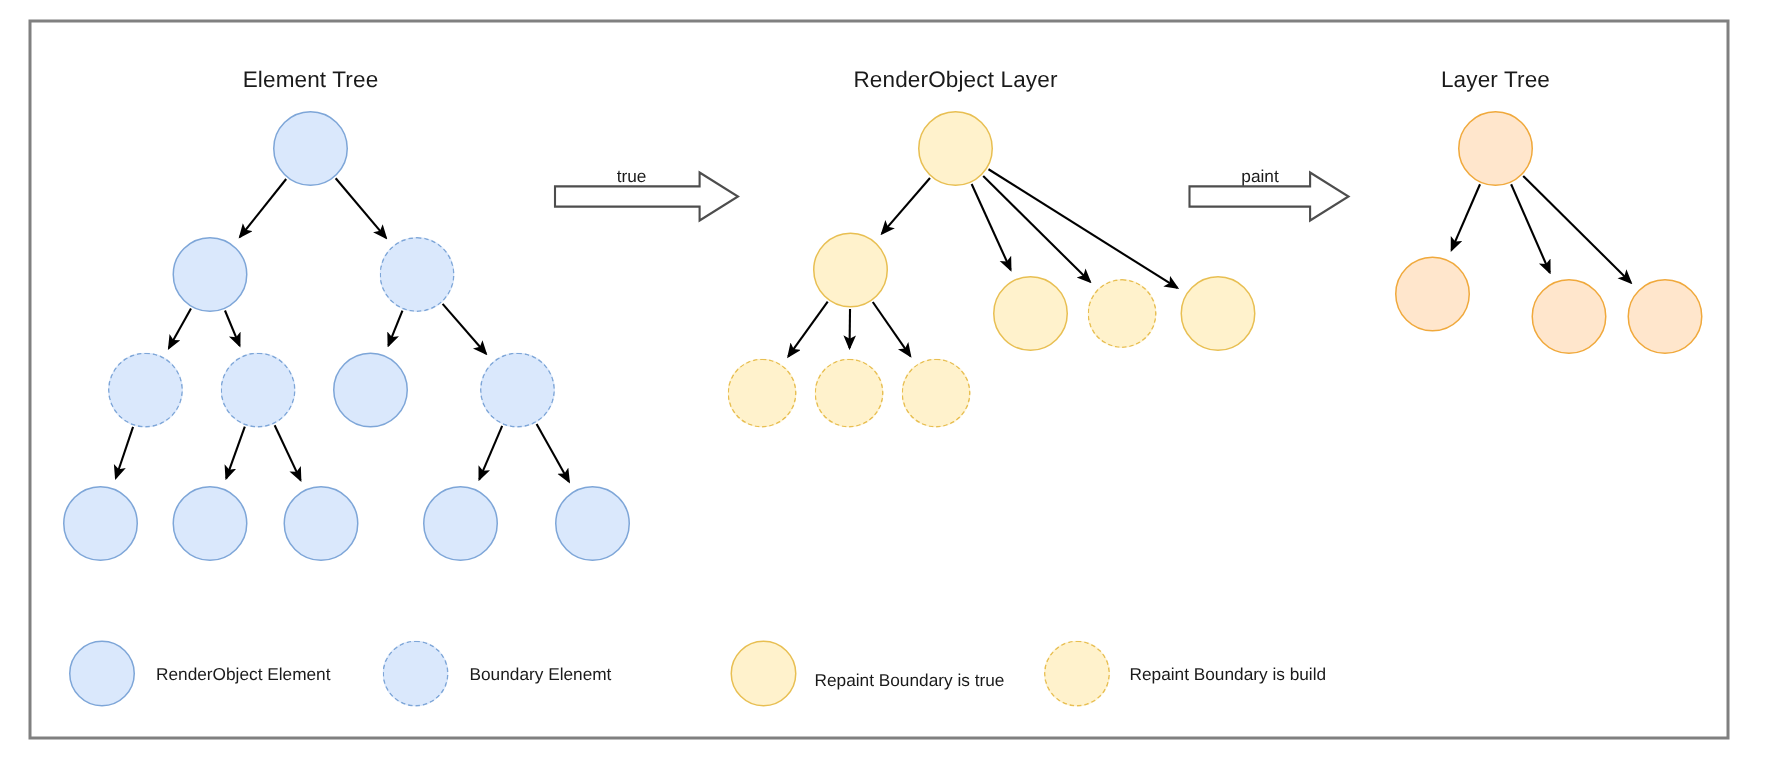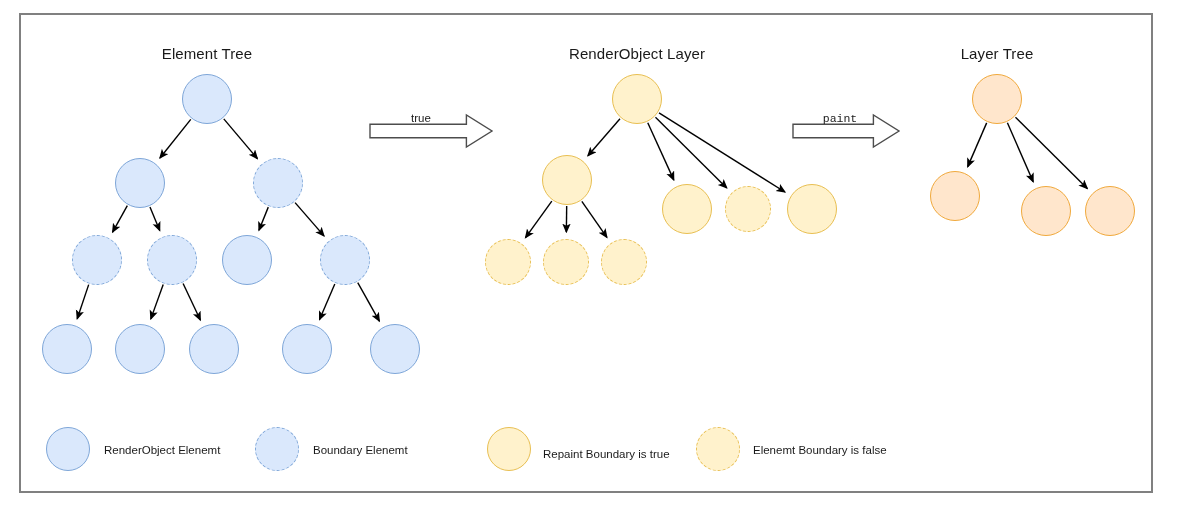--- a/index.html
+++ b/index.html
@@ -113,21 +113,21 @@
         <polygon points="370,124.28 466.4,124.28 466.4,115 492,131 466.4,147 466.4,137.72 370,137.72" fill="#ffffff" stroke="#4d4d4d" stroke-width="1.4" stroke-linejoin="miter"></polygon>
         <polygon points="793,124.28 873.4,124.28 873.4,115 899,131 873.4,147 873.4,137.72 793,137.72" fill="#ffffff" stroke="#4d4d4d" stroke-width="1.4" stroke-linejoin="miter"></polygon>
       </g>
   </svg>
 
   <div class="tree-title" id="title-element-tree" style="left: 207px; top: 45px;">Element Tree</div>
   <div class="tree-title" id="title-renderobject-tree" style="left: 637px; top: 45px;">RenderObject Layer</div>
   <div class="tree-title" id="title-layer-tree" style="left: 997px; top: 45px; text-align: right;">Layer Tree</div>
 
   <div class="step-label" id="label-build" style="left: 421px; top: 112px;">true</div>
-  <div class="step-label" id="label-paint" style="left: 840px; top: 112px; font-family: Liberation Mono, monospace;">paint</div>
+  <div class="step-label" id="label-paint" style="left: 840px; top: 112px;">paint</div>
 
   <div id="nodes-host">
       <div class="node blue" style="left: 207px; top: 99px; width: 50px; height: 50px;"></div>
       <div class="node blue" style="left: 140px; top: 183px; width: 50px; height: 50px;"></div>
       <div class="node blue dashed" style="left: 278px; top: 183px; width: 50px; height: 50px;"></div>
       <div class="node blue dashed" style="left: 97px; top: 260px; width: 50px; height: 50px;"></div>
       <div class="node blue dashed" style="left: 172px; top: 260px; width: 50px; height: 50px;"></div>
       <div class="node blue" style="left: 247px; top: 260px; width: 50px; height: 50px;"></div>
       <div class="node blue dashed" style="left: 345px; top: 260px; width: 50px; height: 50px;"></div>
       <div class="node blue" style="left: 67px; top: 349px; width: 50px; height: 50px;"></div>
@@ -143,22 +143,22 @@
       <div class="node yellow dashed" style="left: 508px; top: 262px; width: 46px; height: 46px;"></div>
       <div class="node yellow dashed" style="left: 566px; top: 262px; width: 46px; height: 46px;"></div>
       <div class="node yellow dashed" style="left: 624px; top: 262px; width: 46px; height: 46px;"></div>
       <div class="node orange" style="left: 997px; top: 99px; width: 50px; height: 50px;"></div>
       <div class="node orange" style="left: 955px; top: 196px; width: 50px; height: 50px;"></div>
       <div class="node orange" style="left: 1046px; top: 211px; width: 50px; height: 50px;"></div>
       <div class="node orange" style="left: 1110px; top: 211px; width: 50px; height: 50px;"></div>
     </div>
   <div id="legend-host">
       <div class="node blue" style="left: 68px; top: 449px; width: 44px; height: 44px;"></div>
-      <div class="legend-label" style="left: 104px; top: 450px;">RenderObject Elenemt</div>
+      <div class="legend-label" style="left: 104px; top: 450px;">RenderObject Element</div>
       <div class="node blue dashed" style="left: 277px; top: 449px; width: 44px; height: 44px;"></div>
       <div class="legend-label" style="left: 313px; top: 450px;">Boundary Elenemt</div>
       <div class="node yellow" style="left: 509px; top: 449px; width: 44px; height: 44px;"></div>
       <div class="legend-label" style="left: 543px; top: 454px;">Repaint Boundary is true</div>
       <div class="node yellow dashed" style="left: 718px; top: 449px; width: 44px; height: 44px;"></div>
-      <div class="legend-label" style="left: 753px; top: 450px;">Elenemt Boundary is false</div>
+      <div class="legend-label" style="left: 753px; top: 450px;">Repaint Boundary is build</div>
     </div>
 
 </div>
 
 </body></html>

